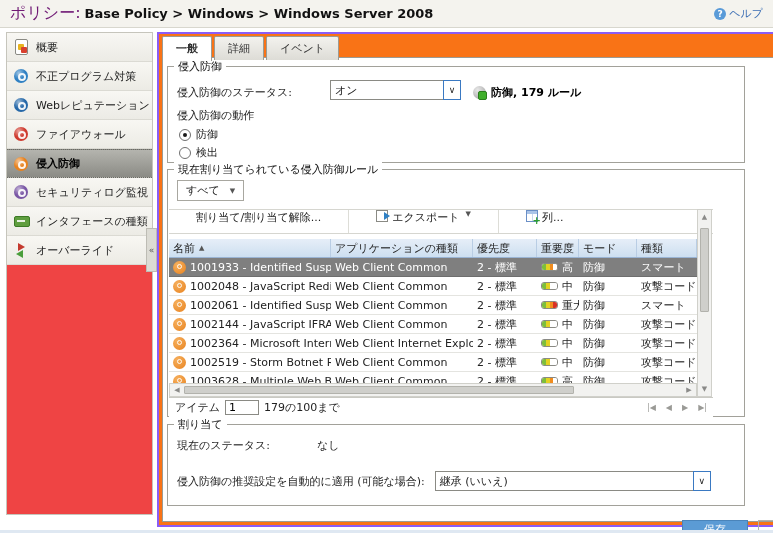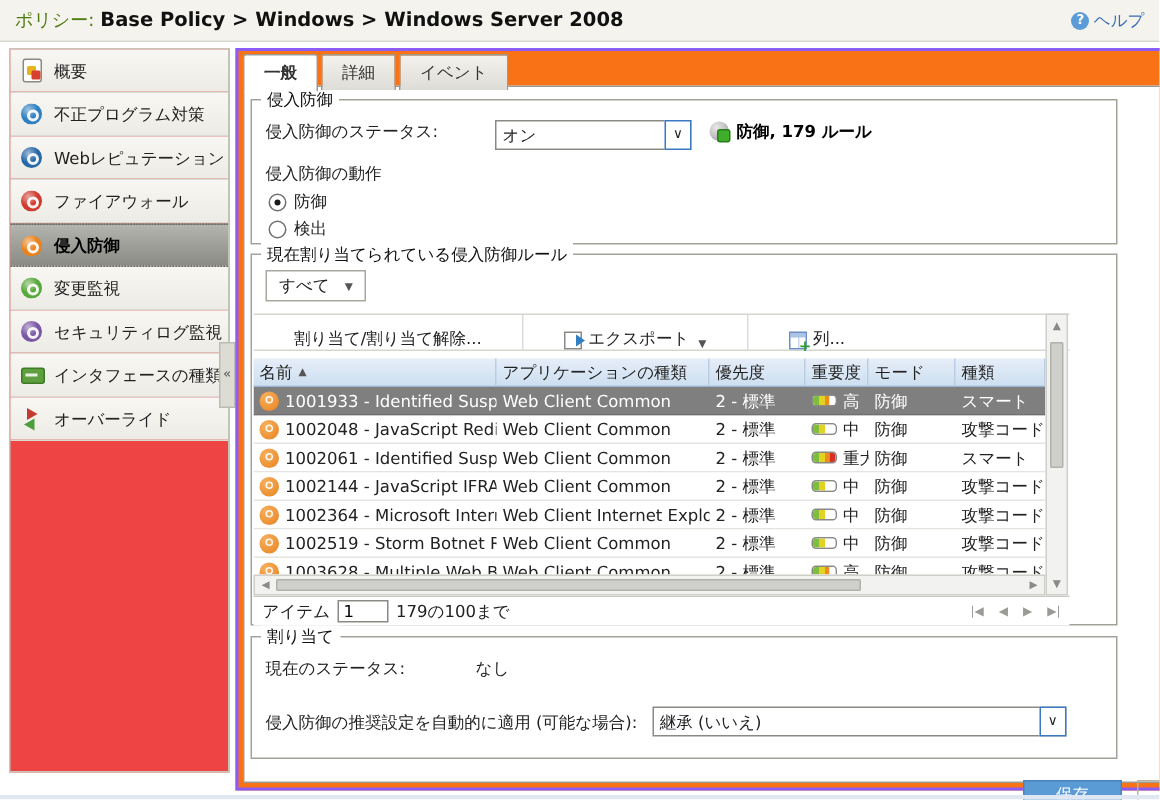--- a/index.html
+++ b/index.html
@@ -1,20 +1,20 @@
 <!DOCTYPE html>
 <html><head>
 <meta charset="utf-8">
 <style>
   *{box-sizing:border-box;margin:0;padding:0}
   html,body{width:773px;height:533px;overflow:hidden}
   body{font-family:"DejaVu Sans","Liberation Sans",sans-serif;font-size:11px;color:#222;background:#fff;position:relative}
   
   .topbar{position:absolute;left:0;top:0;width:773px;height:28px;background:#f4f3ee;border-bottom:1px solid #d8d7ce;display:flex;align-items:center;padding:0 10px}
-  .policy-label{font-size:12px;color:#4d7c0f}
+  .policy-label{font-size:16px;color:#701a75}
   .breadcrumb{font-size:13px;font-weight:bold;margin-left:4px;color:#111}
   .help{margin-left:auto;display:flex;align-items:center;gap:3px;color:#3b6eb4;cursor:pointer}
   .help-badge{width:12px;height:12px;border-radius:50%;background:#5a9bd8;color:#fff;font-size:9px;font-weight:bold;display:flex;align-items:center;justify-content:center}
   
   .sidebar{position:absolute;left:6px;top:32px;width:147px;height:483px;background:#ef4444;border:1px solid #c6c5bc}
   .side-item{height:29px;display:flex;align-items:center;gap:7px;padding:0 6px;border-bottom:1px solid #dbdad3;background:linear-gradient(#f8f7f3,#ecebe5);cursor:pointer;white-space:nowrap;overflow:hidden}
   .side-item.selected{background:linear-gradient(#b4b4ae,#8b8b85);border-top:1px dotted #6a6a64;border-bottom:1px dotted #6a6a64;font-weight:bold;color:#000}
   .collapse-tab{position:absolute;left:146px;top:228px;width:11px;height:44px;background:#dcdbd4;border:1px solid #bdbcb4;display:flex;align-items:center;justify-content:center;font-size:9px;color:#555;cursor:pointer}
   
   .ic{width:16px;height:16px;flex:0 0 16px;position:relative;display:inline-block}
@@ -41,37 +41,37 @@
   .tab{padding:4px 13px 3px;border:1px solid #9c9b93;border-bottom:none;background:linear-gradient(#f3f2ee,#dddcd6);border-radius:2px 2px 0 0;color:#333;cursor:pointer}
   .tab.active{background:#fff;font-weight:bold;padding-bottom:5px;margin-bottom:-1px}
   .tabpage{position:absolute;left:3px;top:23px;right:3px;bottom:3px;border:1px solid #9c9b93;background:#fff}
   
   .fs{position:absolute;border:1px solid #a2a19a}
   .fs-legend{position:absolute;top:-8px;left:6px;background:#fff;padding:0 4px;font-size:11px;color:#111}
   .fs1{left:4px;top:8px;width:578px;height:97px}
   .fs2{left:4px;top:111px;width:578px;height:248px}
   .fs3{left:4px;top:366px;width:578px;height:82px}
   
-  .status-row{position:absolute;left:9px;top:13px;right:8px;height:20px;display:flex;align-items:flex-start}
+  .status-row{position:absolute;left:9px;top:13px;right:8px;height:20px;display:flex;align-items:flex-end}
   .status-row .lbl{width:153px}
   .sel{position:relative;background:#fff;border:1px solid #8a8a84;height:20px;display:flex;align-items:center;padding:0 20px 0 4px;cursor:pointer}
   .sel .sel-arrow{position:absolute;right:-1px;top:-1px;bottom:-1px;width:18px;border:1px solid #3a79c2;background:#fff;display:flex;align-items:center;justify-content:center;font-size:9px;color:#222}
   .status-sel{width:131px}
   .status-summary{display:flex;align-items:center;gap:5px;margin-left:12px;font-weight:bold;color:#000}
   .status-icon{width:13px;height:13px;position:relative;display:inline-block}
   .status-icon::before{content:"";position:absolute;inset:0;border-radius:50%;background:radial-gradient(circle at 35% 30%,#e8e8e8,#9a9a9a)}
   .status-icon::after{content:"";position:absolute;right:-1px;bottom:-1px;width:7px;height:7px;border-radius:2px;background:#3fae2a;border:1px solid #2a7d1b}
   .behavior-label{position:absolute;left:9px;top:41px}
   .radio-row{position:absolute;left:11px;display:flex;align-items:center;gap:5px;cursor:pointer}
   .radio{width:12px;height:12px;border:1px solid #707070;border-radius:50%;background:#fff;position:relative;display:inline-block}
   .radio.checked::after{content:"";position:absolute;left:3px;top:3px;width:4px;height:4px;border-radius:50%;background:#1a1a1a}
   
   .filter-btn{position:absolute;left:9px;top:10px;height:21px;padding:0 8px;border:1px solid #a8a7a0;background:linear-gradient(#fdfdfc,#ececе7);display:flex;align-items:center;gap:8px;cursor:pointer}
   .toolbar{position:absolute;left:1px;top:39px;width:544px;height:25px;border-top:1px solid #d6d6d0;border-bottom:1px solid #d6d6d0;display:flex;align-items:center}
-  .tbtn{height:100%;display:flex;align-items:flex-end;gap:4px;padding:0 27px;border-right:1px solid #ddddd7;cursor:pointer;white-space:nowrap}
+  .tbtn{height:100%;display:flex;align-items:flex-start;gap:4px;padding:0 27px;border-right:1px solid #ddddd7;cursor:pointer;white-space:nowrap}
   .tbtn:last-child{border-right:none}
   .caret{font-size:7px;color:#555;margin-left:2px}
   .tbi{width:12px;height:12px;position:relative;display:inline-block;flex:0 0 12px}
   .properties-icon{border:1px solid #6a8fc6;background:linear-gradient(#aac4e8,#aac4e8) 0 0/100% 3px no-repeat,linear-gradient(#c8d8ee,#c8d8ee) 5px 0/1px 100% no-repeat,#fff}
   .export-icon{border:1px solid #8a8a84;background:#fff}
   .export-icon::after{content:"";position:absolute;right:-3px;bottom:1px;border-top:4px solid transparent;border-bottom:4px solid transparent;border-left:6px solid #2f80c3}
   .application-types-icon{border-radius:50%;background:radial-gradient(circle at 35% 30%,#9cc7ec,#2f80c3)}
   .application-types-icon::after{content:"";position:absolute;left:1px;top:5px;width:10px;height:2px;background:rgba(255,255,255,.8);border-radius:1px}
   .columns-icon{border:1px solid #6a8fc6;background:linear-gradient(#aac4e8,#aac4e8) 0 0/100% 3px no-repeat,linear-gradient(#c8d8ee,#c8d8ee) 5px 0/1px 100% no-repeat,#fff}
   .columns-icon::after{content:"+";position:absolute;right:-4px;bottom:-5px;color:#2e9e2e;font-weight:bold;font-size:10px}
@@ -149,24 +149,20 @@
     </div>
     <div class="side-item">
       <span class="ic firewall-icon"></span>
       <span>ファイアウォール</span>
     </div>
     <div class="side-item selected">
       <span class="ic intrusion-prevention-icon"></span>
       <span>侵入防御</span>
     </div>
     <div class="side-item">
-      <span class="ic integrity-monitoring-icon"></span>
-      <span>変更監視</span>
-    </div>
-    <div class="side-item">
       <span class="ic log-inspection-icon"></span>
       <span>セキュリティログ監視</span>
     </div>
     <div class="side-item">
       <span class="ic interface-types-icon"></span>
       <span>インタフェースの種類</span>
     </div>
     <div class="side-item">
       <span class="ic overrides-icon"></span>
       <span>オーバーライド</span>

